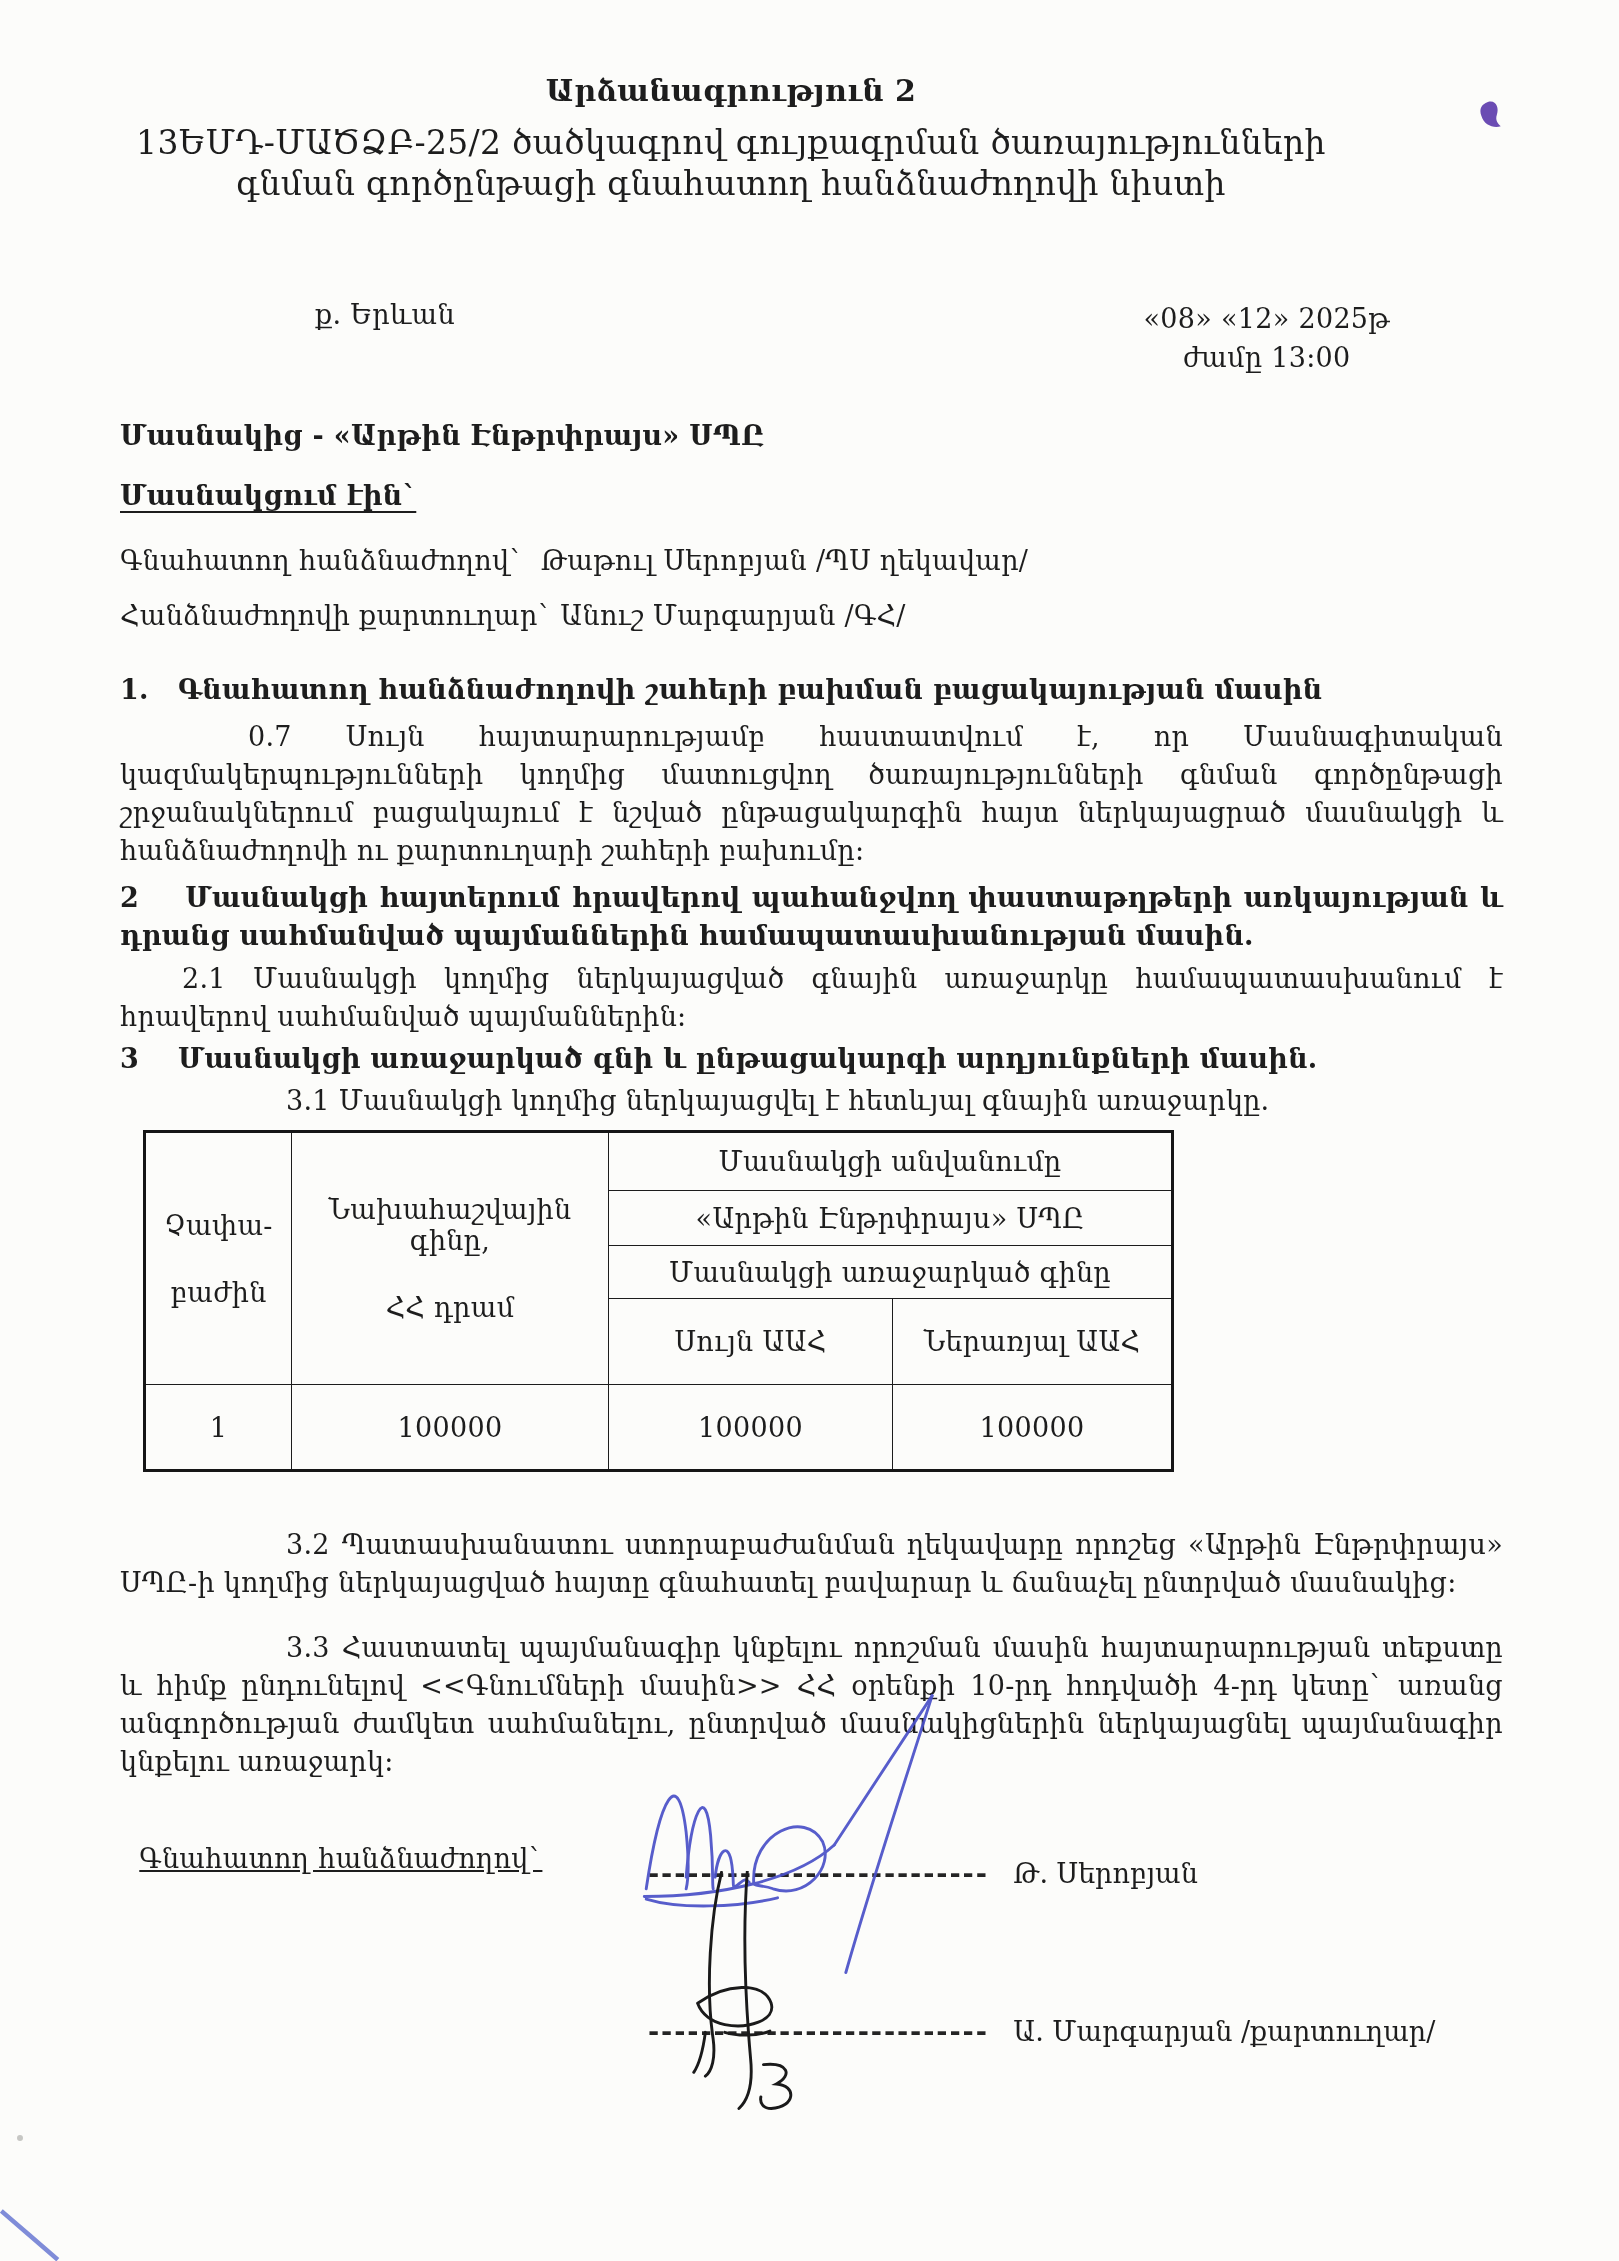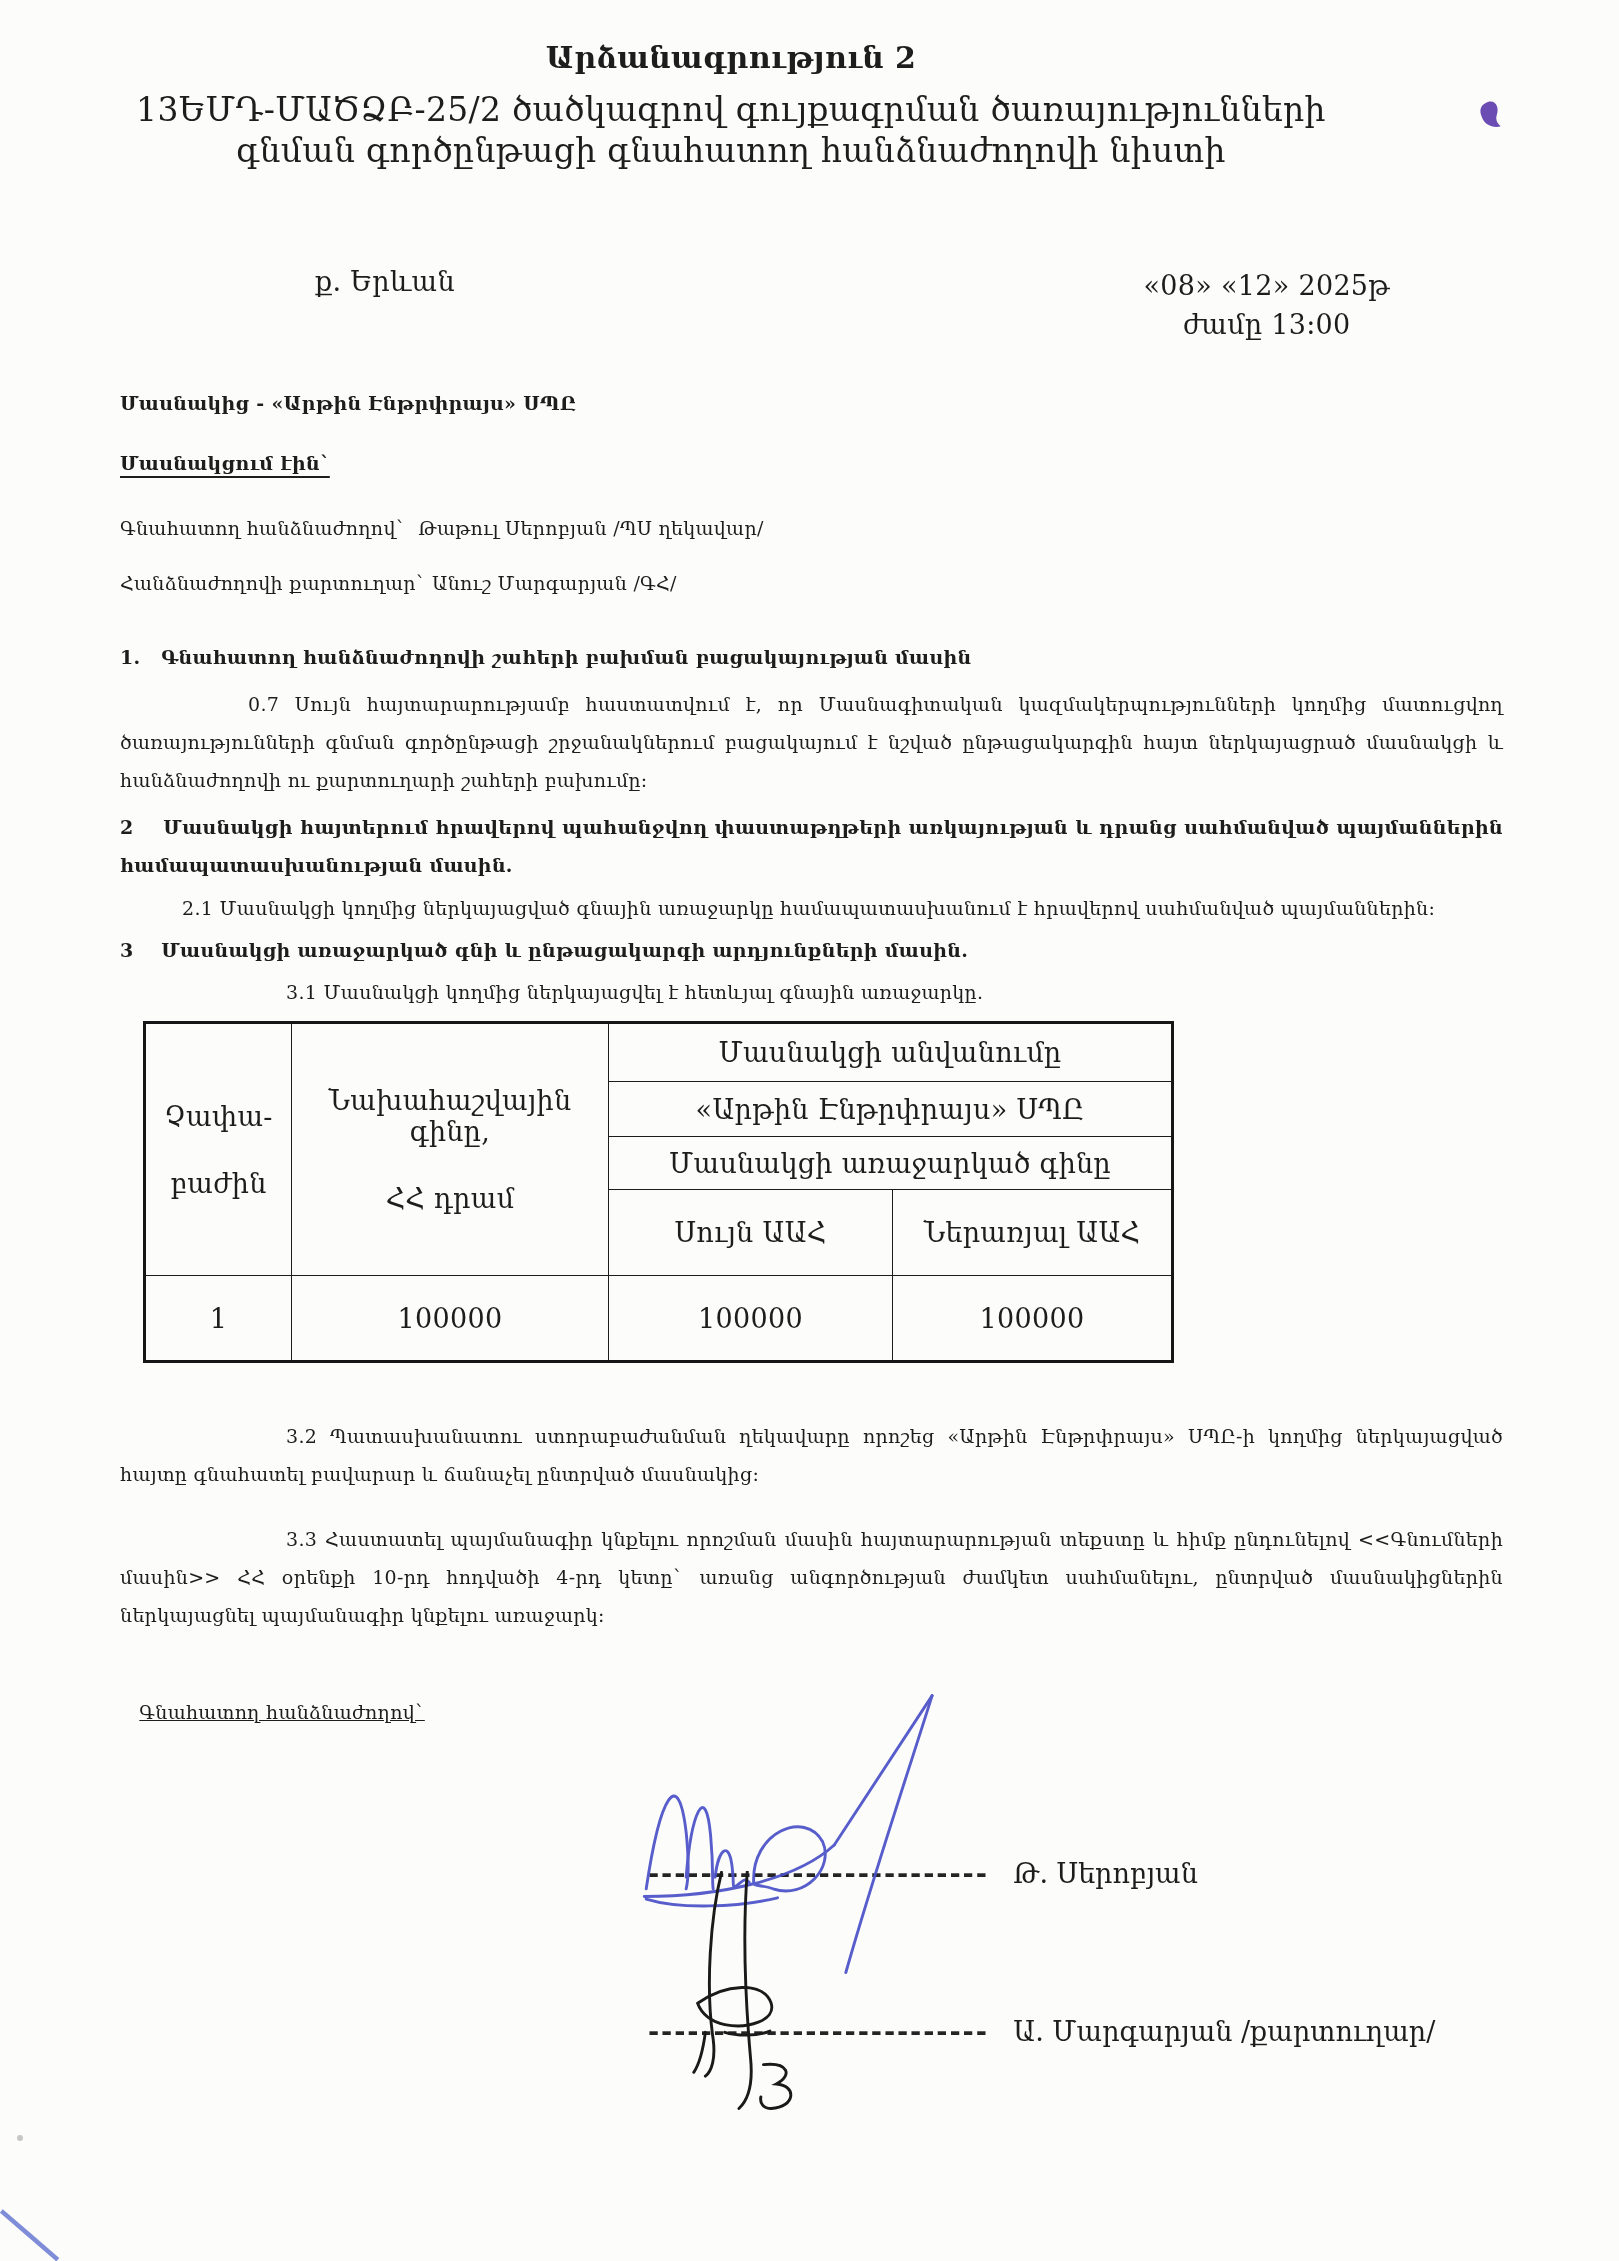--- a/index.html
+++ b/index.html
@@ -11,38 +11,39 @@
   }
   .page{
     position:relative;
     width:1619px;height:2261px;
     background:#fcfcfa;
     overflow:hidden;
   }
   .doc{
     padding:40px 116px 0 120px;
     letter-spacing:0.3px;
+    margin-top:33px;
   }
   .center-block{width:1222px;text-align:center;}
   .title{
     margin:0;
     font-size:30px;font-weight:bold;
   }
   .subtitle{
     margin-top:14px;
     font-size:33px;line-height:41px;
   }
   .meta-row{
     margin-top:95px;
     display:flex;justify-content:space-between;align-items:flex-start;
     font-size:27px;
   }
   .city{margin-left:195px;}
   .datetime{margin-right:113px;text-align:center;line-height:39px;}
-  .para{margin:0;font-size:19px;line-height:38px;}
+  .para{margin:0;font-size:27px;line-height:38px;}
   .just{text-align:justify;}
   .bold{font-weight:bold;}
   .uline{text-decoration:underline;text-underline-offset:5.8px;text-decoration-thickness:1.9px;font-weight:bold;}
   .ind-1{text-indent:128px;}
   .ind-2{text-indent:62px;}
   .ind-3{text-indent:166px;}
   .mt-participant{margin-top:40px;}
   .mt-attended{margin-top:22px;}
   .mt-evaluator{margin-top:27px;}
   .mt-secretary{margin-top:17px;}

